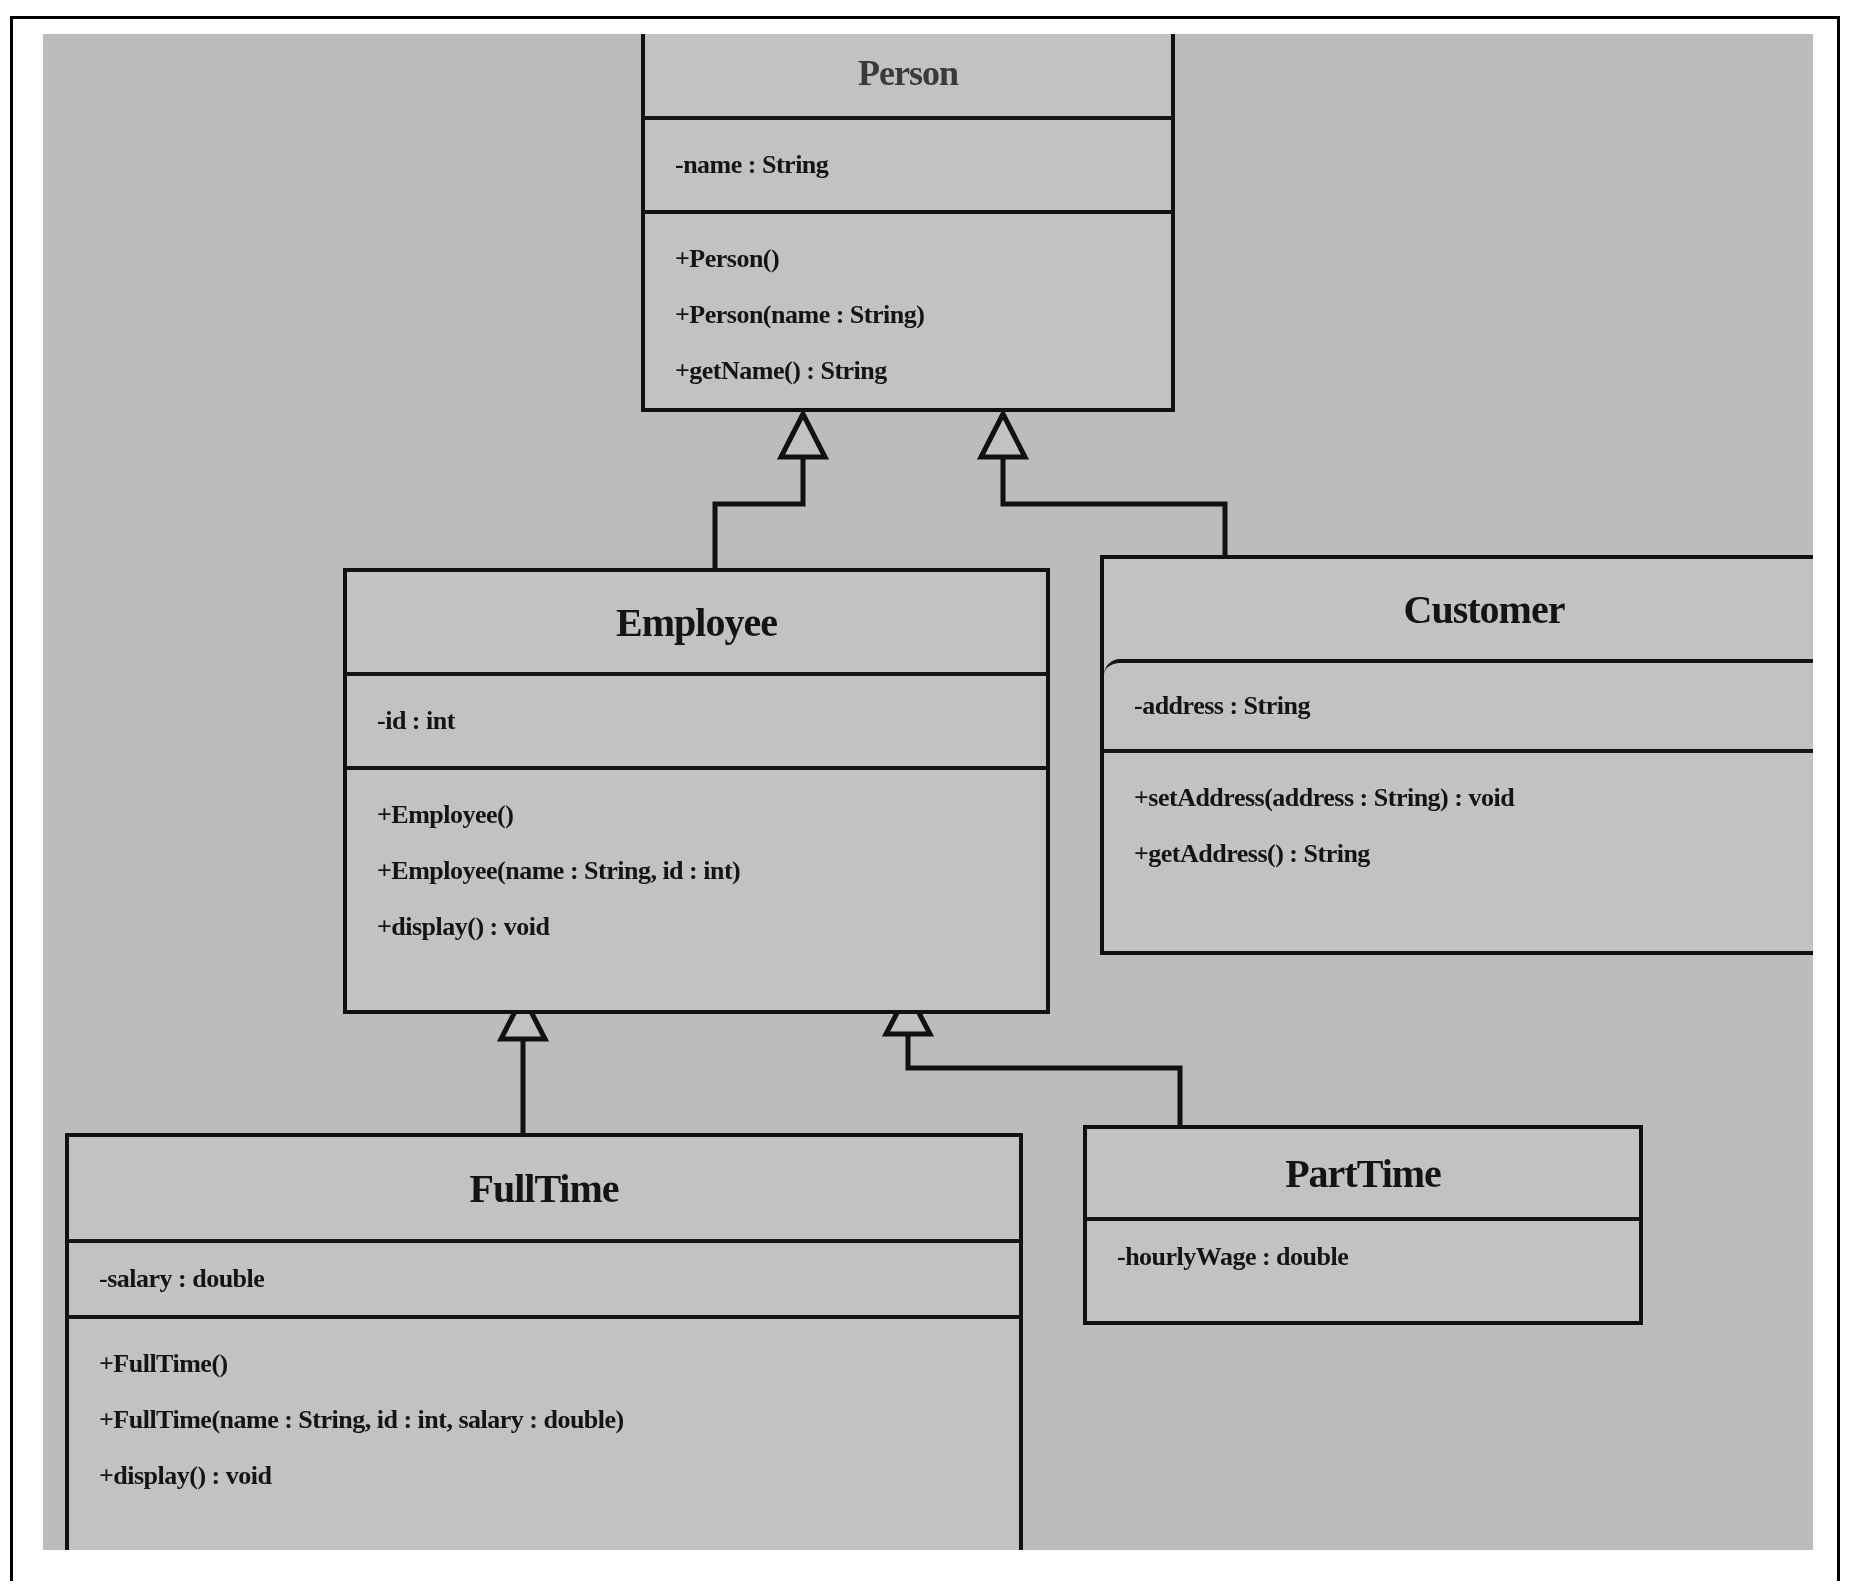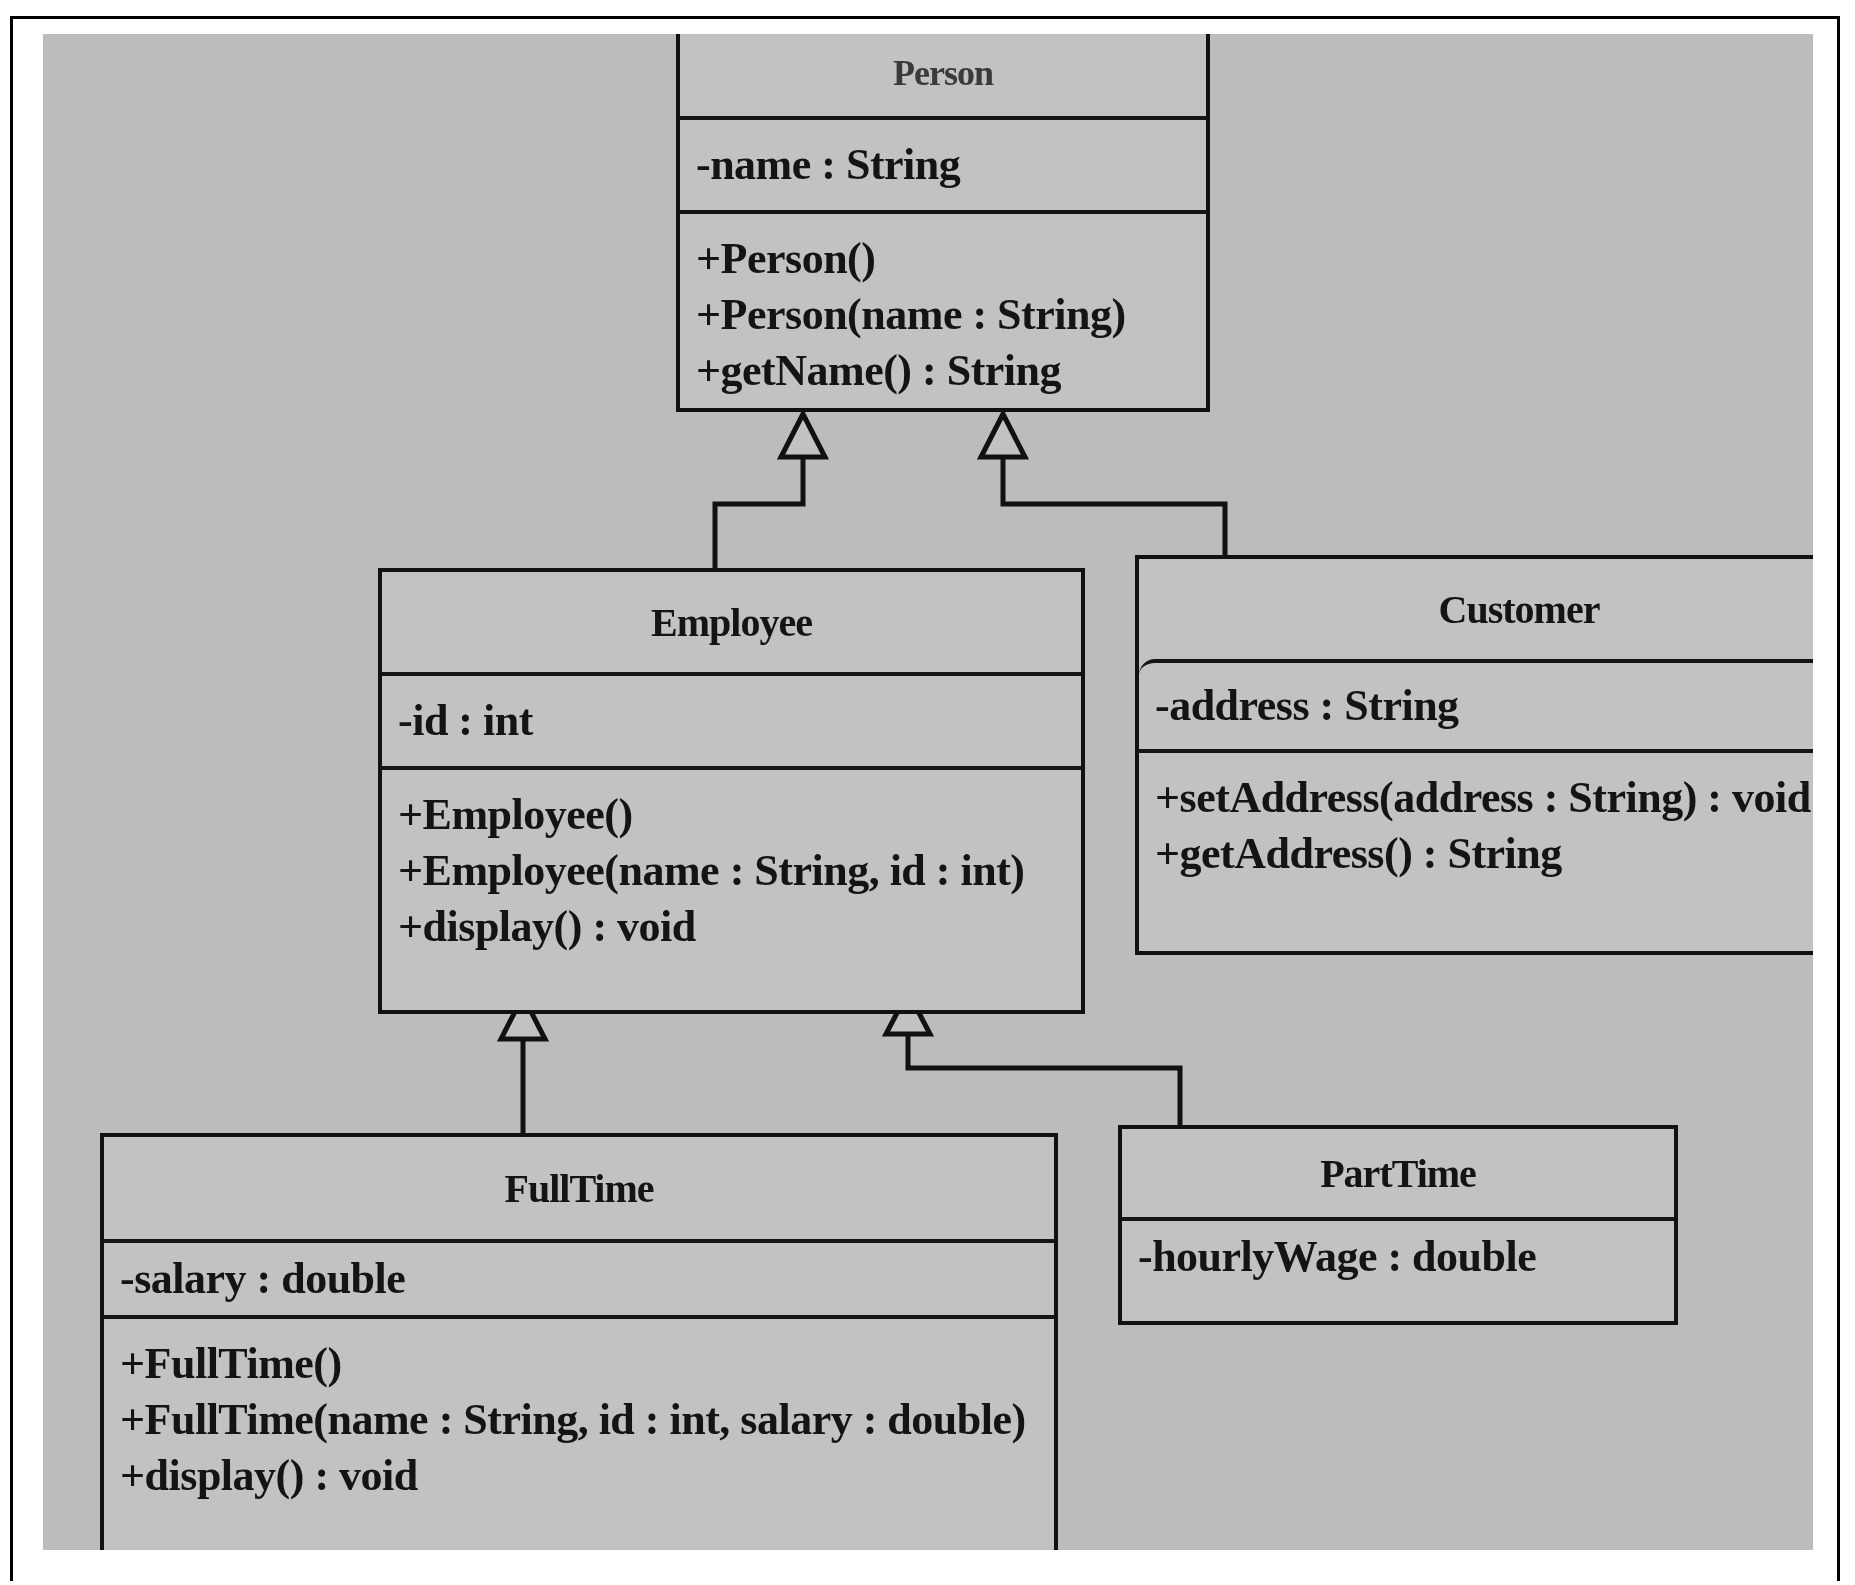--- a/index.html
+++ b/index.html
@@ -9,31 +9,31 @@
       border: 3px solid #000; border-bottom: none; box-sizing: border-box;
     }
     .photo {
       position: absolute; left: 43px; top: 34px; width: 1770px; height: 1516px;
       background: #bcbcbc; overflow: hidden;
     }
     .connectors { position: absolute; left: 0; top: 0; width: 1770px; height: 1516px; }
     .uml-class {
       position: absolute; box-sizing: border-box;
       border: 4px solid #111; background: #c2c2c2;
-      font-family: "Liberation Serif", serif; color: #141414; margin-left: 35px;
+      font-family: "Liberation Serif", serif; color: #141414;
     }
     .uml-class .compartment { box-sizing: border-box; border-top: 4px solid #151515; }
     .uml-class .compartment:first-child { border-top: none; }
     .uml-class .name-comp {
       display: flex; align-items: center; justify-content: center;
       font-weight: bold; font-size: 40px; letter-spacing: -1px;
     }
     .uml-class .name-comp.light { font-weight: bold; color: #3a3a3a; font-size: 36px; }
     .uml-class .attr-comp, .uml-class .op-comp {
-      padding: 0 0 0 16px; font-size: 44px; font-weight: bold;
+      padding: 0 0 0 30px; font-size: 26px; font-weight: bold;
       display: flex; flex-direction: column; justify-content: center;
     }
     .uml-class .op-comp { justify-content: flex-start; padding-top: 22px; gap: 10px; }
     .member { white-space: nowrap; line-height: 46px; letter-spacing: -0.5px; }
     .member.static { text-decoration-thickness: 3px; text-underline-offset: 6px; }
 
     
     #person   { left: 598px;  top: -8px;   width: 534px; height: 386px; }
     #person .name-comp { height: 86px; }
     #person .attr-comp { height: 94px; }

